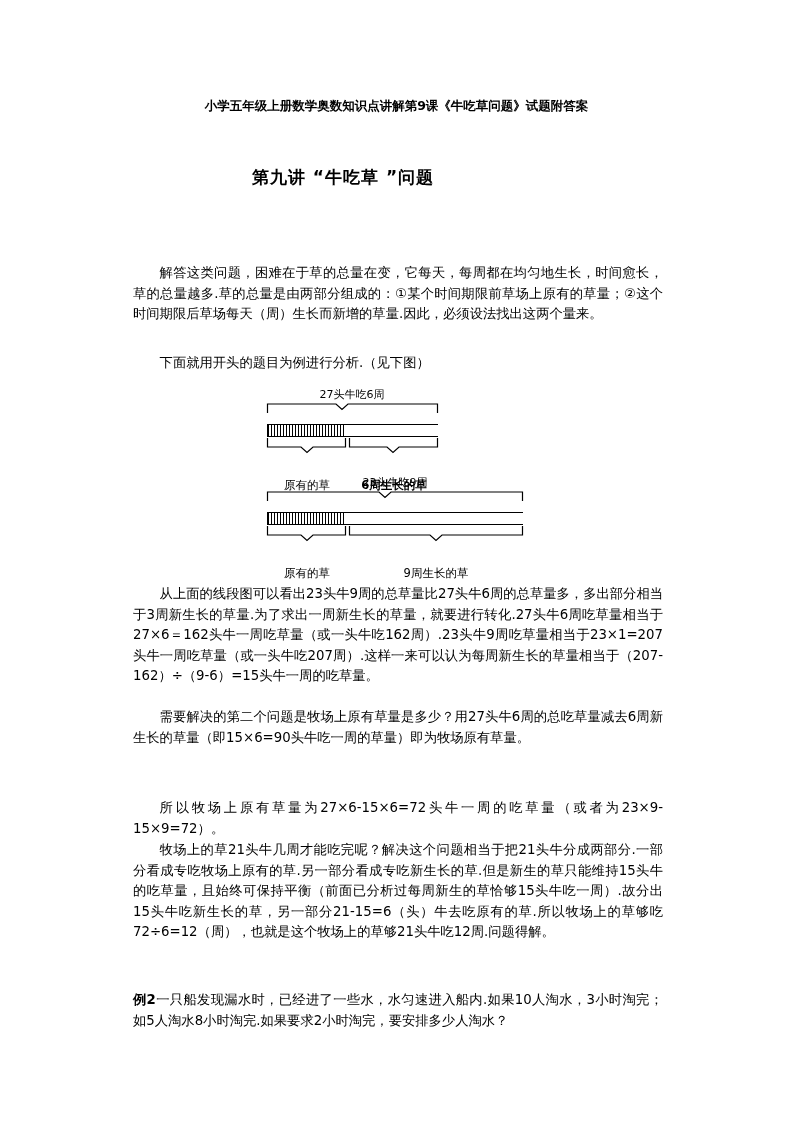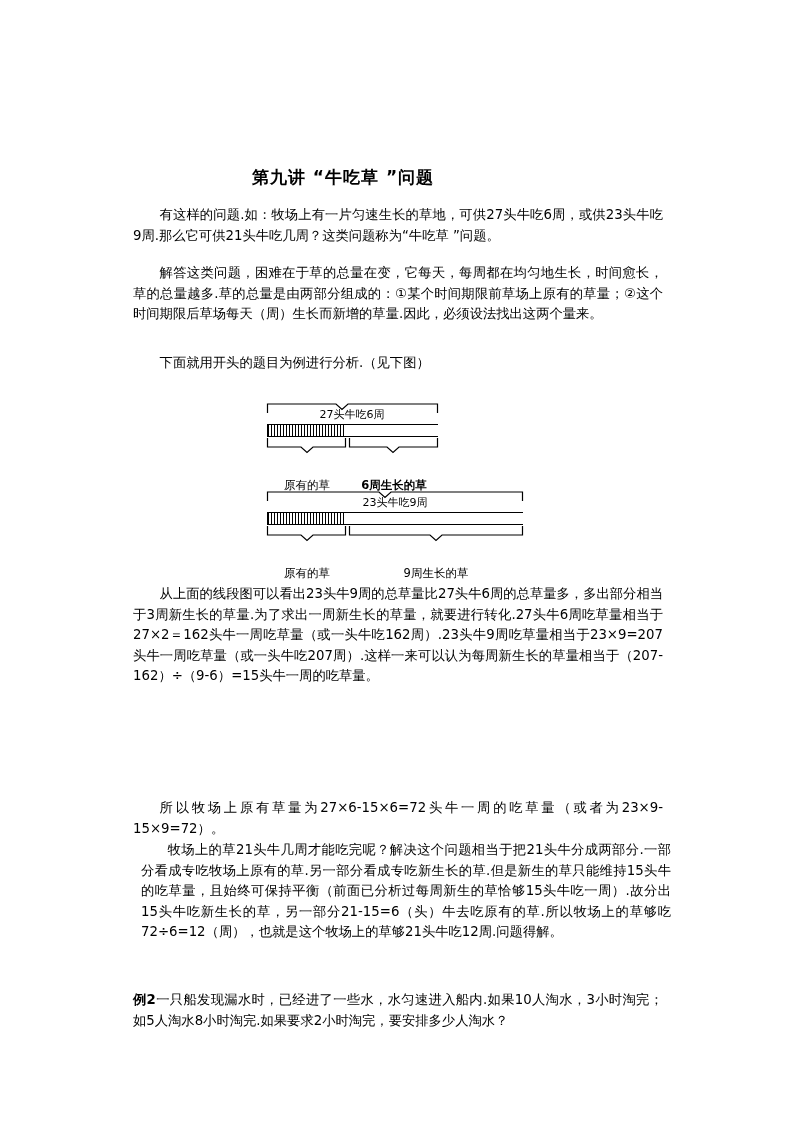--- a/index.html
+++ b/index.html
@@ -56,21 +56,21 @@
   }
   .indent {
     text-indent: 2em;
   }
   .para-1 { top: 205px; }
   .para-2 { top: 263px; }
   .para-3 { top: 353px; }
   .para-4 { top: 584px; }
   .para-5 { top: 707px; }
   .para-6 { top: 798px; }
-  .para-7 { top: 840px; margin-left: 8px; }
+  .para-7 { top: 840px; }
   .para-8 { top: 990px; }
   .ex-label {
     font-weight: bold;
   }
 
   
   .diagram {
     position: absolute;
     left: 133px;
     top: 388px;
@@ -82,21 +82,20 @@
     left: 0;
     top: 0;
     width: 530px;
   }
   .dgm-top-label {
     position: absolute;
     font-size: 11px;
     line-height: 13px;
     white-space: nowrap;
     text-align: center;
-    margin-top: 20px;
   }
   .dgm-bot-label {
     position: absolute;
     font-size: 11.5px;
     line-height: 14px;
     white-space: nowrap;
     text-align: center;
     margin-top: 24px;
   }
   svg.dgm-svg {
@@ -123,24 +122,24 @@
     border-left: none;
     border-right: none;
     background: #fff;
   }
 </style>
 </head>
 <body>
 
 <div class="page">
 
+  <div class="doc-title">小学五年级上册数学奥数知识点讲解第9课《牛吃草问题》试题附答案</div>
 
   <div class="lesson-heading">第九讲 “牛吃草 ”问题</div>
 
-  <div class="body-block indent para-1">有这样的问题.如：牧场上有一片匀速生长的草地，可供27头牛吃6周，或供23头牛吃9周.那么它可供21头牛吃几周？这类问题称为“牛吃草 ”问题。</div>
 
   <div class="body-block indent para-3">下面就用开头的题目为例进行分析.（见下图）</div>
 
   <div class="body-block indent para-2">解答这类问题，困难在于草的总量在变，它每天，每周都在均匀地生长，时间愈长，草的总量越多.草的总量是由两部分组成的：①某个时间期限前草场上原有的草量；②这个时间期限后草场每天（周）生长而新增的草量.因此，必须设法找出这两个量来。</div>
 
   <div class="diagram">
 
     <div class="dgm-group">
 
       <div class="dgm-top-label" style="left:134px; top:0px; width:170px;">27头牛吃6周</div>
@@ -174,22 +173,23 @@
 
       <div class="hatch-bar" style="left:134px; top:36px; width:79px; height:13px;"></div>
       <div class="plain-bar" style="left:212px; top:36px; width:178px; height:13px;"></div>
 
       <div class="dgm-bot-label" style="left:124px; top:66px; width:100px;">原有的草</div>
       <div class="dgm-bot-label" style="left:248px; top:66px; width:110px;">9周生长的草</div>
     </div>
 
   </div>
 
-  <div class="body-block indent para-4">从上面的线段图可以看出23头牛9周的总草量比27头牛6周的总草量多，多出部分相当于3周新生长的草量.为了求出一周新生长的草量，就要进行转化.27头牛6周吃草量相当于27×2＝162头牛一周吃草量（或一头牛吃162周）.23头牛9周吃草量相当于23×9=207头牛一周吃草量（或一头牛吃207周）.这样一来可以认为每周新生长的草量相当于（207-162）÷（9-6）=15头牛一周的吃草量。</div>
+  <div class="body-block indent para-4">从上面的线段图可以看出23头牛9周的总草量比27头牛6周的总草量多，多出部分相当于3周新生长的草量.为了求出一周新生长的草量，就要进行转化.27头牛6周吃草量相当于27×6＝162头牛一周吃草量（或一头牛吃162周）.23头牛9周吃草量相当于23×1=207头牛一周吃草量（或一头牛吃207周）.这样一来可以认为每周新生长的草量相当于（207-162）÷（9-6）=15头牛一周的吃草量。</div>
 
+  <div class="body-block indent para-5">需要解决的第二个问题是牧场上原有草量是多少？用27头牛6周的总吃草量减去6周新生长的草量（即15×6=90头牛吃一周的草量）即为牧场原有草量。</div>
 
   <div class="body-block indent para-6">所以牧场上原有草量为27×6-15×6=72头牛一周的吃草量（或者为23×9-15×9=72）。</div>
 
   <div class="body-block indent para-7">牧场上的草21头牛几周才能吃完呢？解决这个问题相当于把21头牛分成两部分.一部分看成专吃牧场上原有的草.另一部分看成专吃新生长的草.但是新生的草只能维持15头牛的吃草量，且始终可保持平衡（前面已分析过每周新生的草恰够15头牛吃一周）.故分出15头牛吃新生长的草，另一部分21-15=6（头）牛去吃原有的草.所以牧场上的草够吃72÷6=12（周），也就是这个牧场上的草够21头牛吃12周.问题得解。</div>
 
   <div class="body-block para-8">
     <span class="ex-label">例2</span><span>一只船发现漏水时，已经进了一些水，水匀速进入船内.如果10人淘水，3小时淘完；如5人淘水8小时淘完.如果要求2小时淘完，要安排多少人淘水？</span>
   </div>
 
 </div>

